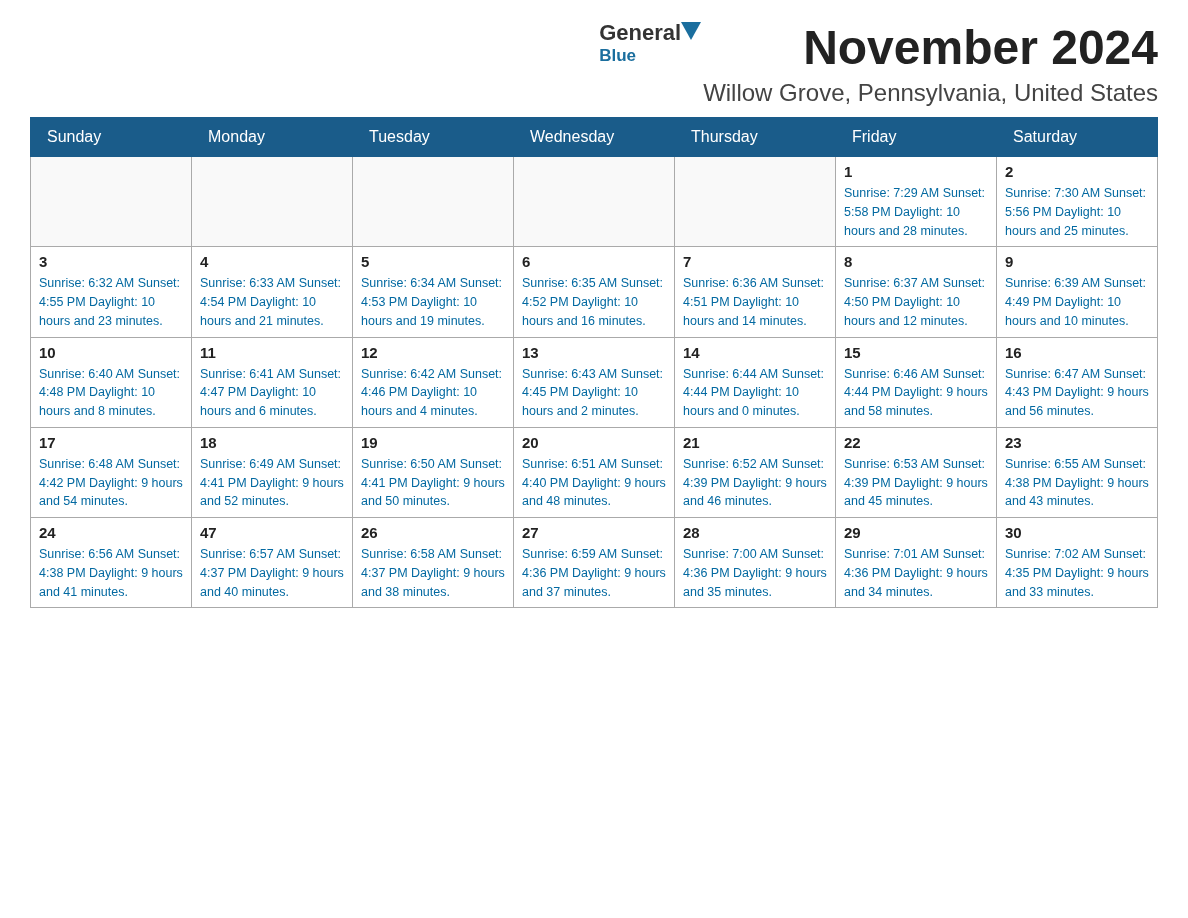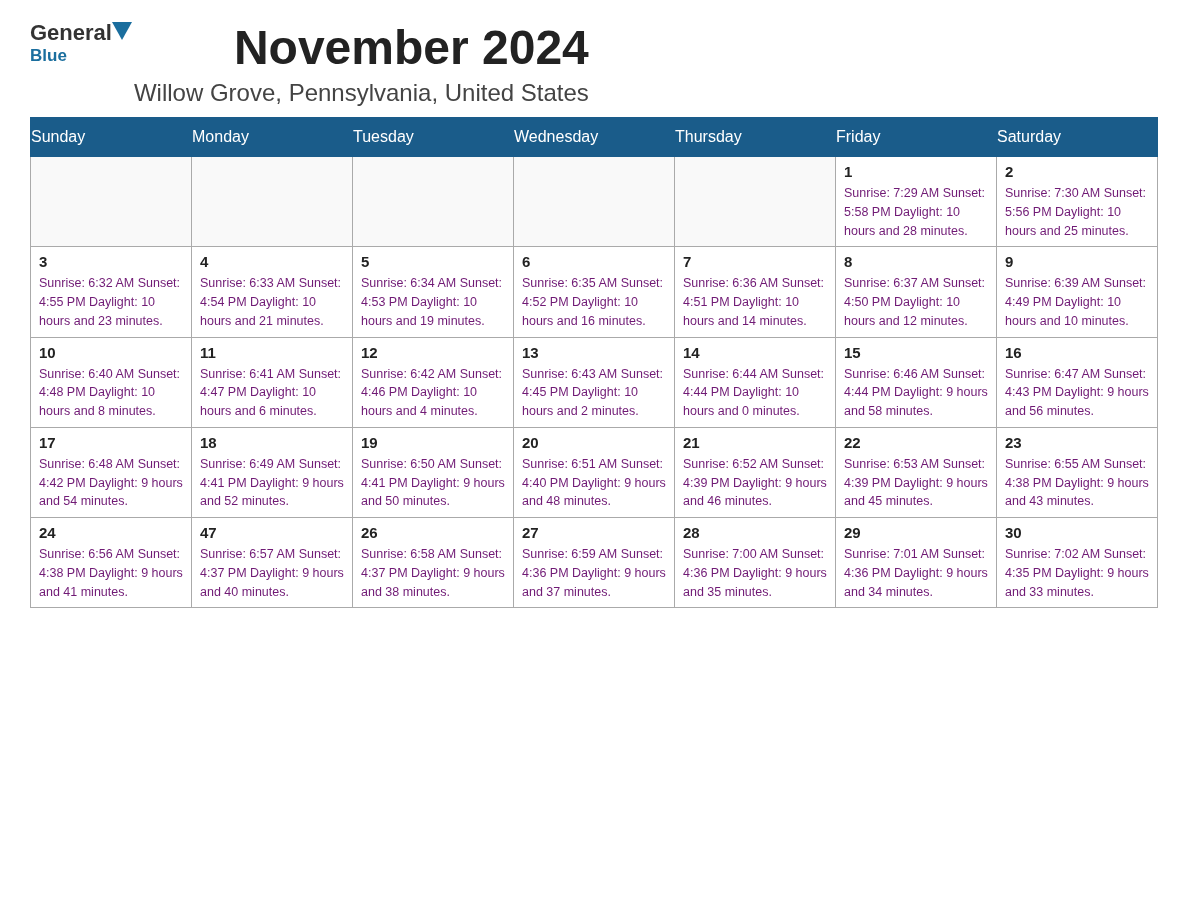--- a/index.html
+++ b/index.html
@@ -5,21 +5,21 @@
     * { box-sizing: border-box; margin: 0; padding: 0; }
     body {
       font-family: Arial, sans-serif;
       background: #fff;
       padding: 20px 30px;
       width: 1188px;
       min-height: 918px;
     }
     .header-section {
       display: flex;
-      justify-content: flex-start;
+      justify-content: flex-end;
       align-items: flex-start;
       margin-bottom: 10px;
     }
     .logo-container {
       display: flex;
       flex-direction: column;
       align-items: flex-start;
     }
     .logo-general {
       color: #333;
@@ -47,21 +47,21 @@
     .calendar {
       width: 100%;
       border-collapse: collapse;
       margin-top: 8px;
     }
     .calendar th {
       background-color: #1a5c8a;
       color: #fff;
       font-size: 16px;
       font-weight: normal;
-      padding: 10px 0;
+      padding: 10px 16px;
       text-align: left;
       border: 1px solid #1a5c8a;
     }
     .calendar td {
       border: 1px solid #aaa;
       vertical-align: top;
       padding: 6px 8px;
       width: calc(100% / 7);
       min-height: 100px;
       font-size: 13px;
@@ -72,21 +72,21 @@
     }
     .day-num {
       font-size: 15px;
       font-weight: bold;
       margin-bottom: 4px;
       display: block;
     }
     .day-info {
       font-size: 12.5px;
       line-height: 1.5;
-      color: #701a75;
+      color: #0369a1;
     }
     .empty-cell {
       background: #f9f9f9;
     }
     .logo-row {
       display: flex;
       align-items: center;
     }
     .logo-icon {
       margin-right: 2px;

